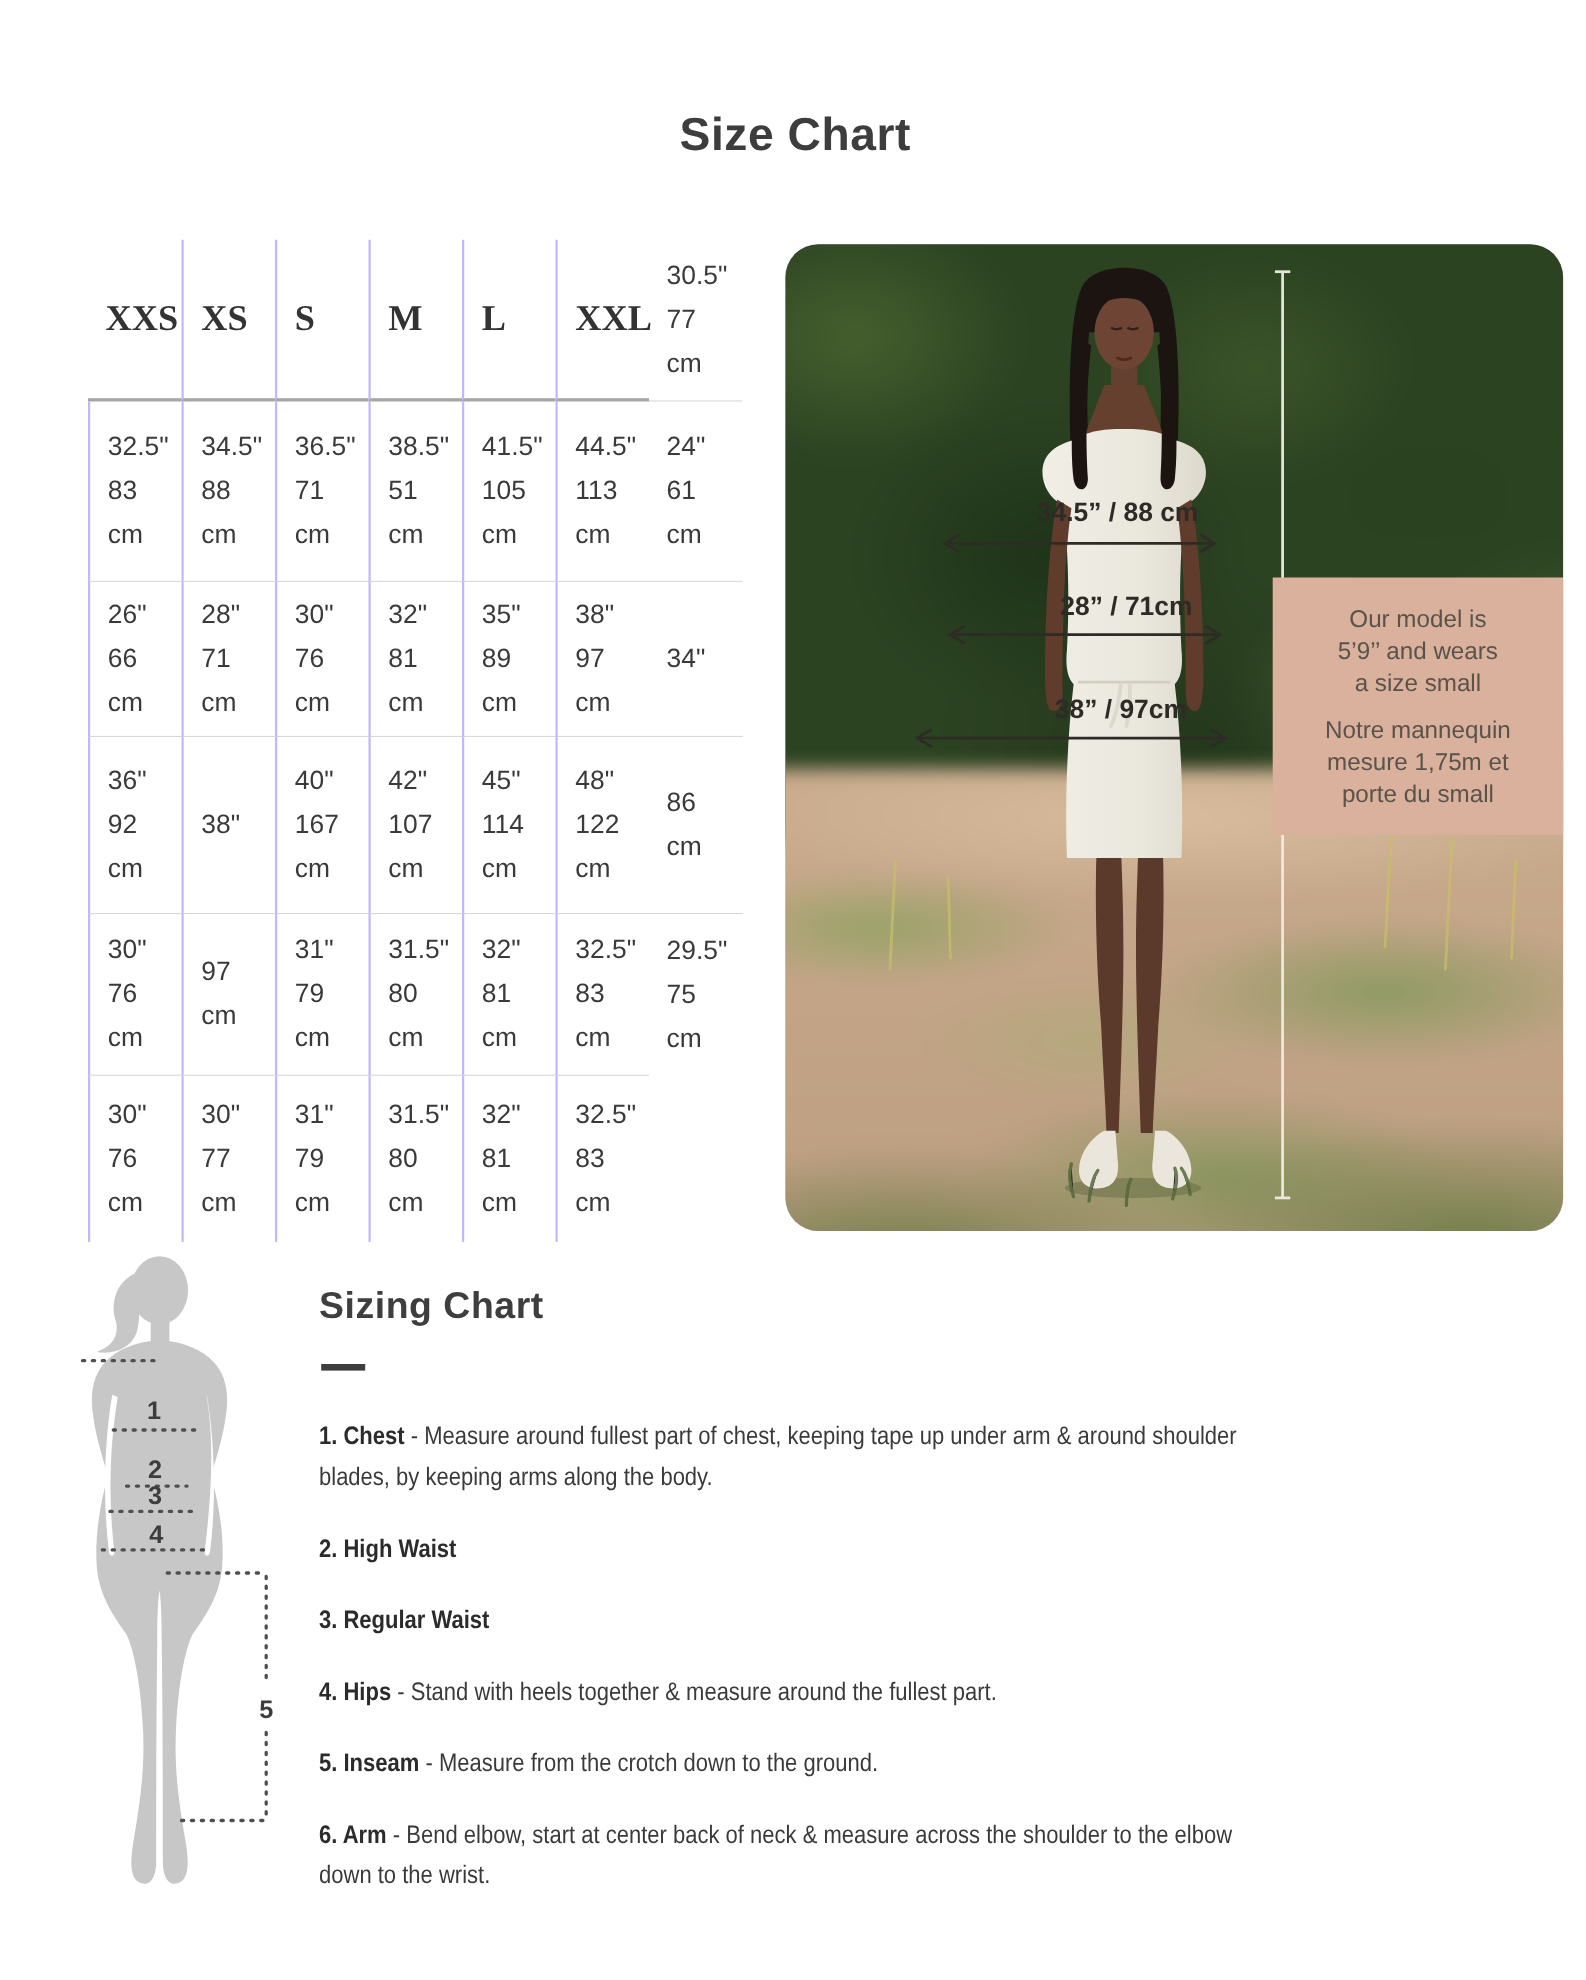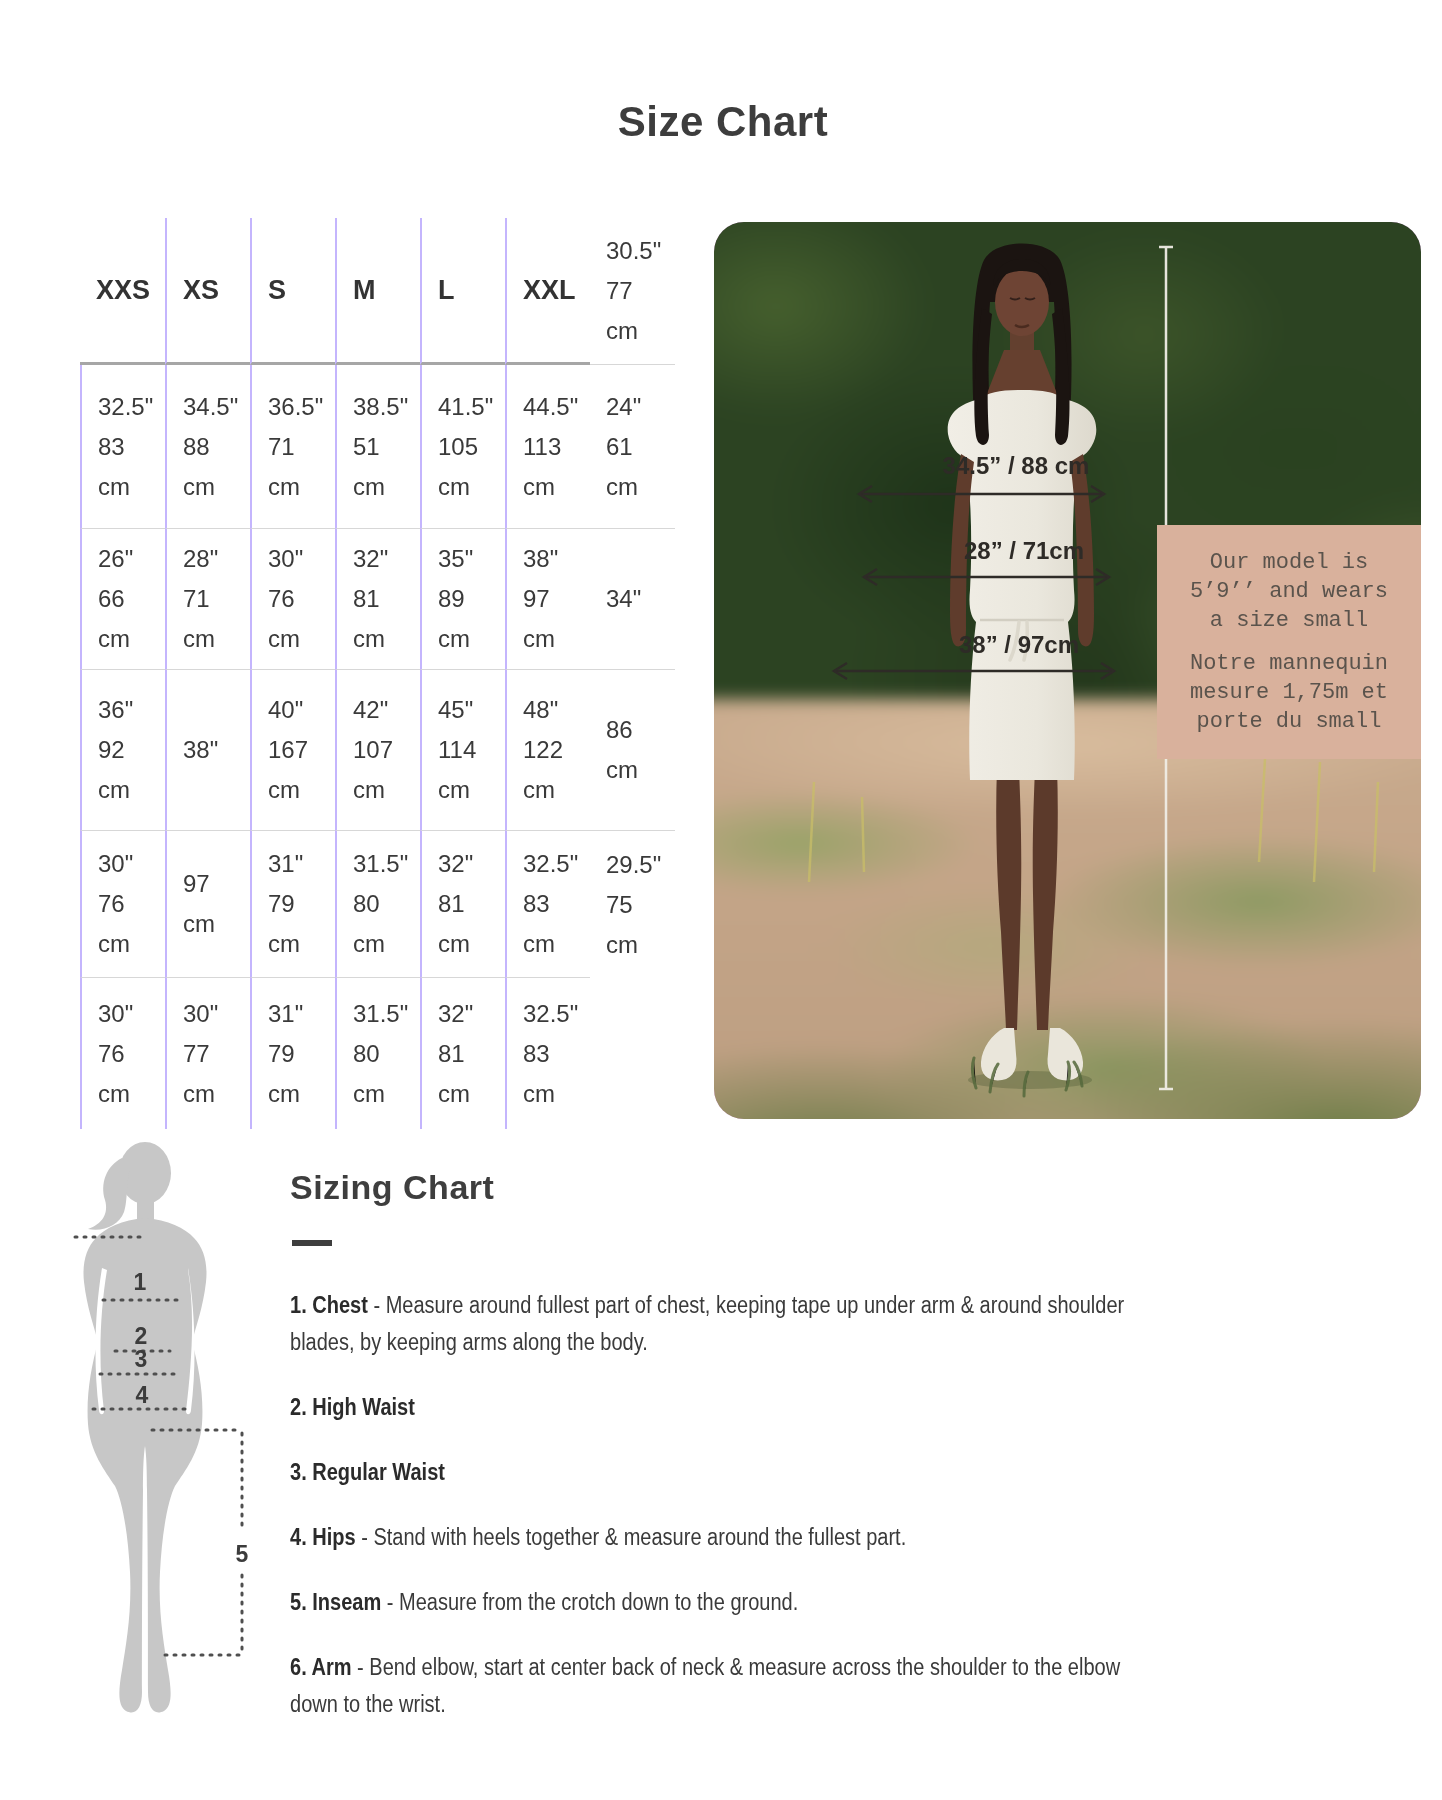--- a/index.html
+++ b/index.html
@@ -11,21 +11,21 @@
               font-size:42px;font-weight:700;color:#3d3d3d;letter-spacing:.5px;padding-left:28px;}
 
   
   #size-table{position:absolute;left:80px;top:218px;display:grid;
               grid-template-columns:repeat(7,85px);
               grid-template-rows:147px 164px 141px 161px 147px 151px;}
   .cell{display:flex;flex-direction:column;justify-content:center;align-items:flex-start;
         padding-left:16px;box-sizing:border-box;font-size:24px;color:#3a3a3a;}
   .cell div{line-height:40px;white-space:nowrap;}
   .bl{border-left:2px solid #c4b5fd;}
-  .hb{border-bottom:3px solid #a6a6a6;font-weight:700;font-size:27px;color:#333;}
+  .hb{border-bottom:3px solid #a6a6a6;font-weight:700;font-size:33px;color:#333;font-family:Liberation Serif, serif;}
   .rb{border-bottom:1px solid #d7d7d7;}
 
   
   #model-photo{position:absolute;left:714px;top:222px;width:707px;height:897px;
                border-radius:30px;overflow:hidden;background:#f0abfc;}
   .photo-trees{position:absolute;left:-30px;top:-30px;right:-30px;height:570px;
     background:
       radial-gradient(220px 160px at 12% 20%, #46602e 0%, transparent 70%),
       radial-gradient(260px 200px at 35% 55%, #1e3319 0%, transparent 70%),
       radial-gradient(200px 150px at 60% 25%, #3c5429 0%, transparent 70%),
@@ -43,21 +43,21 @@
       radial-gradient(220px 80px at 40% 55%, #b5a87e 0%, transparent 75%),
       radial-gradient(420px 150px at 85% 96%, #6f7e48 0%, transparent 75%),
       radial-gradient(380px 140px at 18% 100%, #6e7c48 0%, transparent 75%),
       radial-gradient(300px 100px at 55% 82%, #8b9660 0%, transparent 75%),
       linear-gradient(#c9ab8e 0%, #c3a487 45%, #bb9d80 100%);
     filter:blur(8px);}
   #photo-svg{position:absolute;left:0;top:0;}
   #model-info-box{position:absolute;left:443px;top:303px;width:264px;height:234px;
     background:#d9b19c;display:flex;flex-direction:column;justify-content:center;
     text-align:center;font-size:22px;line-height:29px;font-weight:500;color:#5a534c;}
-  #model-info-box .grp{margin:7px 0;font-family:Liberation Mono, monospace;}
+  #model-info-box .grp{margin:7px 0;}
 
   
   #sizing-heading{position:absolute;left:290px;top:1168px;font-size:34px;font-weight:700;
                   color:#3e3e3e;letter-spacing:.5px;}
   #sizing-underline{position:absolute;left:292px;top:1240px;width:40px;height:6px;background:#3e3e3e;}
   #sizing-list{position:absolute;left:290px;top:1287px;width:985px;
                transform:scaleX(0.87);transform-origin:top left;}
   #sizing-list p{margin:0 0 28px 0;font-size:23px;line-height:37px;color:#3a3a3a;}
   #sizing-list b{color:#2b2b2b;}
   #figure-svg{position:absolute;left:60px;top:1140px;}

